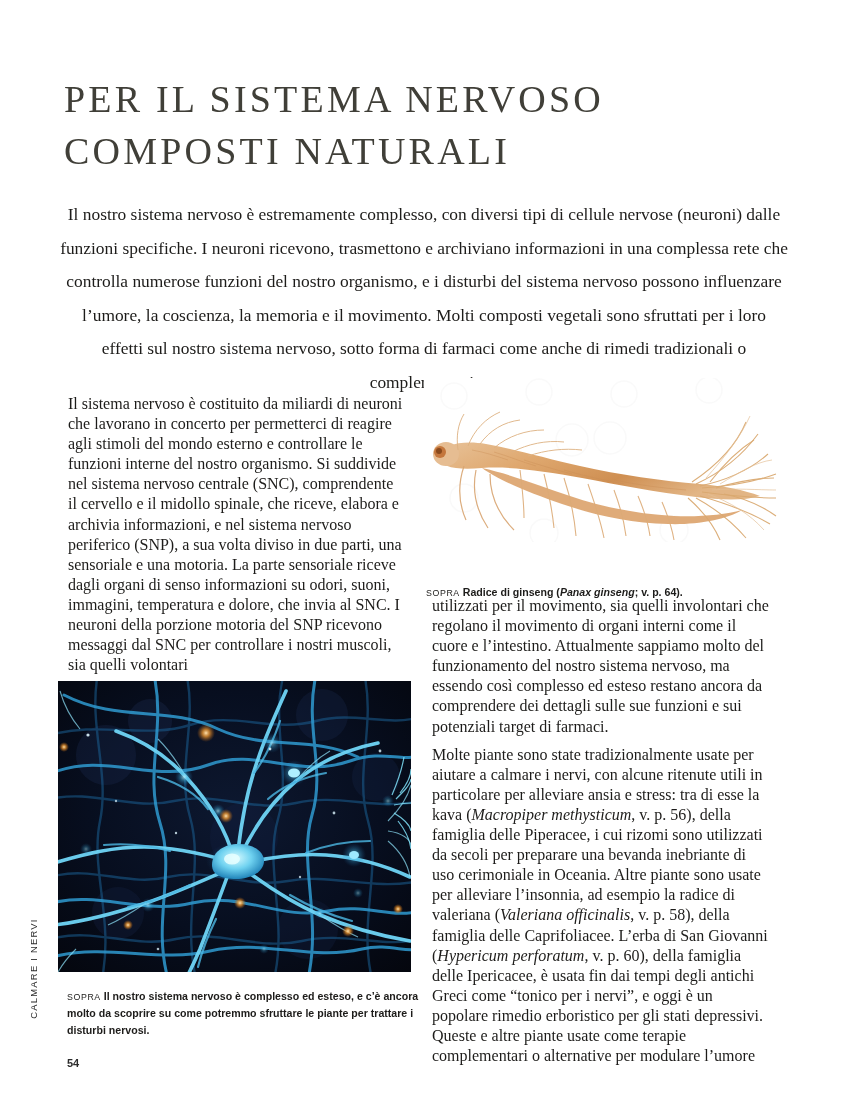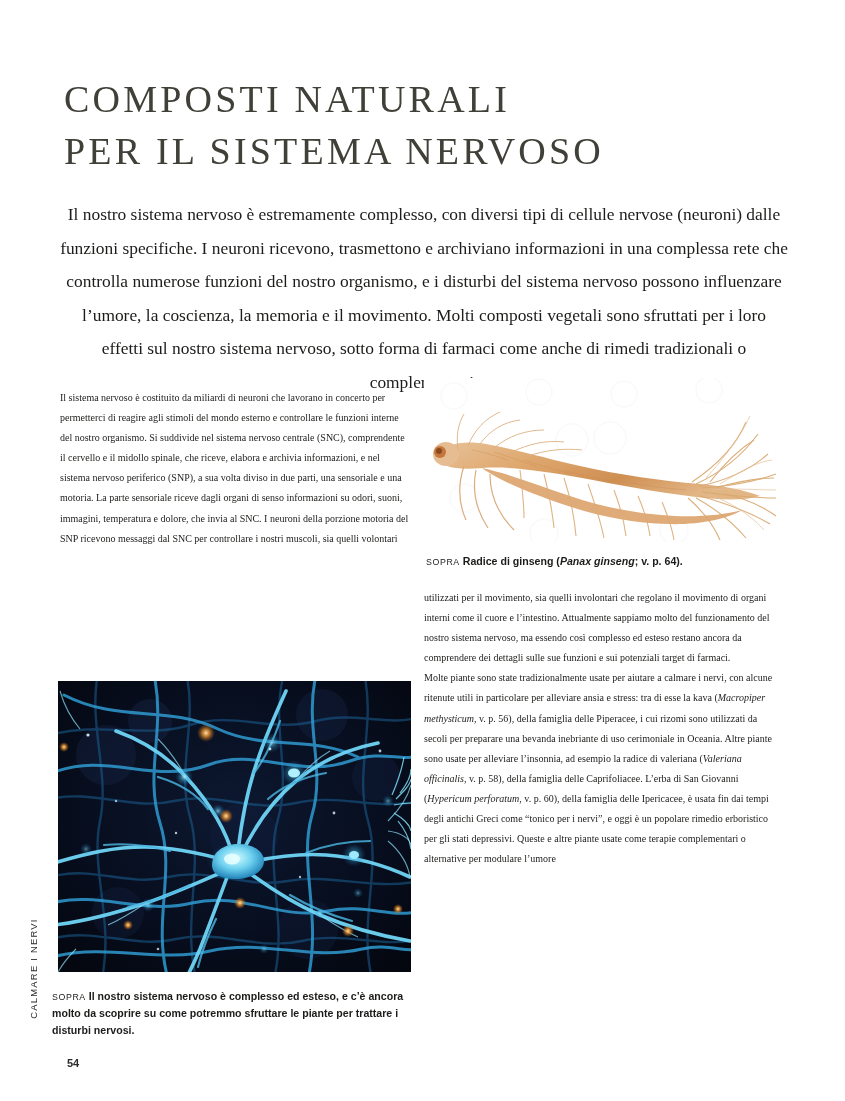--- a/index.html
+++ b/index.html
@@ -65,23 +65,23 @@
     font-weight: bold;
     letter-spacing: 1.45px;
     line-height: 18.2px;
     margin: 0 0 2px 0;
   }
   .subhead .sline { display: block; }
 
   .body {
     color: #1d1c1a;
     font-family: "Liberation Serif", serif;
-    font-size: 10px;
+    font-size: 16px;
     line-height: 20.1px;
-    margin: 0;
+    margin: 8px;
   }
   .body + .subhead { margin-top: 19px; }
   .body i { font-style: italic; }
 
   
   .img-ginseng {
     position: absolute;
     left: 424px;
     top: 378px;
     width: 358px;
@@ -107,22 +107,22 @@
     font-size: 10.6px;
     font-weight: bold;
     line-height: 16.4px;
   }
   .caption .sopra {
     font-weight: normal;
     font-size: 8.8px;
     letter-spacing: 0.6px;
   }
   .caption i { font-style: italic; }
-  .cap-ginseng { left: 426px; top: 553px; width: 356px; }
-  .cap-neuron  { left: 52px;  top: 988px; width: 352px; }
+  .cap-ginseng { left: 426px; top: 584px; width: 356px; }
+  .cap-neuron  { left: 67px;  top: 988px; width: 352px; }
 
   
   .runhead {
     position: absolute;
     left: -27px;
     top: 963px;
     width: 120px;
     transform: rotate(-90deg);
     transform-origin: center center;
     color: #2b2b2b;
@@ -146,22 +146,22 @@
 
   
   svg { display: block; }
 </style>
 </head>
 <body>
 
 <div class="page">
 
   <h1 class="title">
+    <span class="tline">PER IL SISTEMA NERVOSO</span>
     <span class="tline">COMPOSTI NATURALI</span>
-    <span class="tline">PER IL SISTEMA NERVOSO</span>
   </h1>
 
   <p class="intro">Il nostro sistema nervoso è estremamente complesso, con diversi tipi di cellule nervose (neuroni) dalle funzioni specifiche. I neuroni ricevono, trasmettono e archiviano informazioni in una complessa rete che controlla numerose funzioni del nostro organismo, e i disturbi del sistema nervoso possono influenzare l’umore, la coscienza, la memoria e il movimento. Molti composti vegetali sono sfruttati per i loro effetti sul nostro sistema nervoso, sotto forma di farmaci come anche di rimedi tradizionali o complementari.</p>
 
   <div class="img-ginseng">
     <svg width="358" height="164" viewBox="0 0 358 164">
       <defs>
         <linearGradient id="gbody" x1="0" y1="0" x2="1" y2="0.4">
           <stop offset="0%" stop-color="#e8c39a"></stop>
           <stop offset="35%" stop-color="#dfa86f"></stop>

